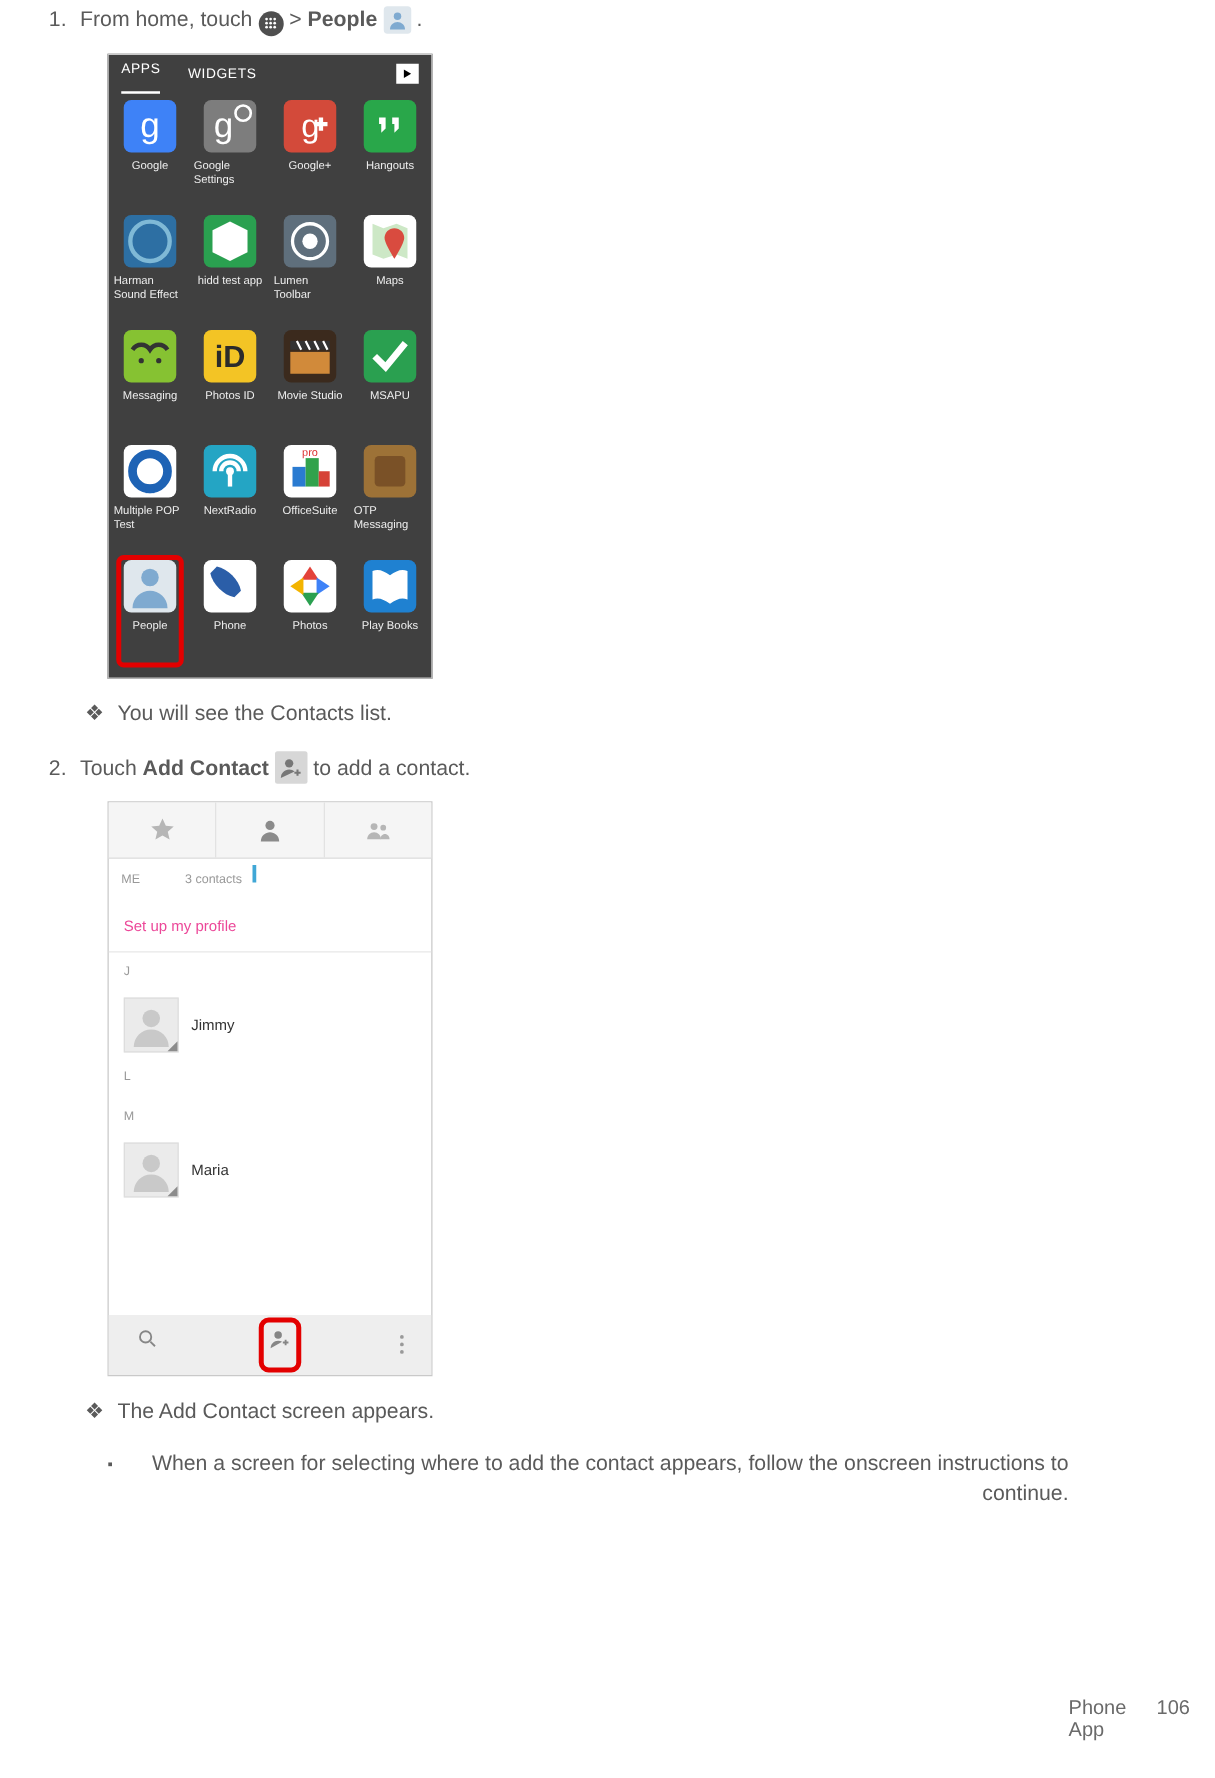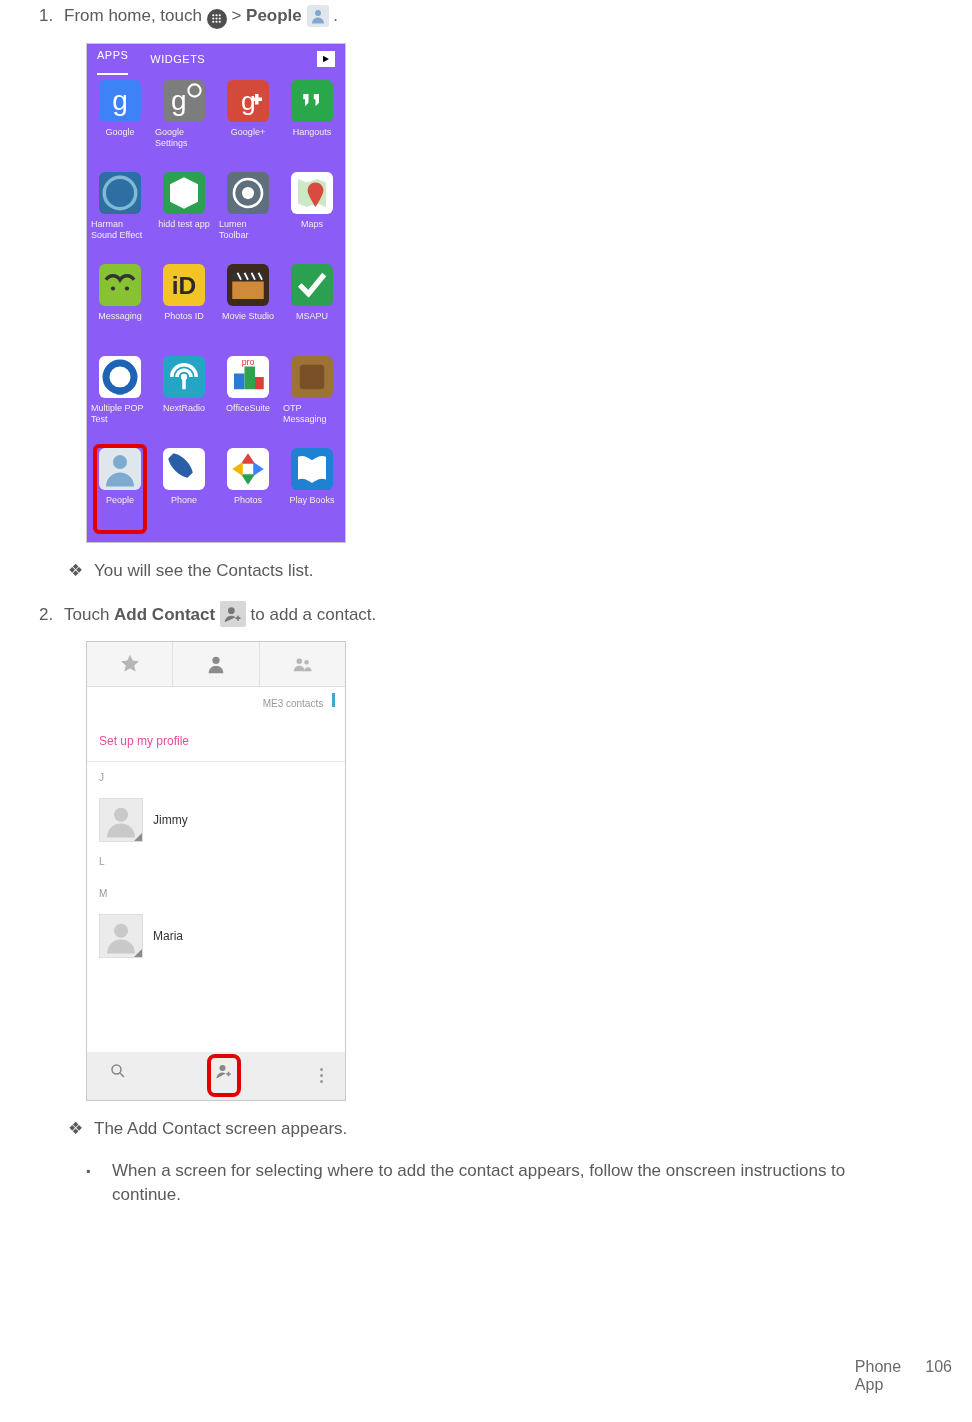--- a/index.html
+++ b/index.html
@@ -63,20 +63,21 @@
   ul.square {
     list-style: none;
     margin: 18px 0 0 0;
     padding: 0;
     padding-left: 48px;
   }
   ul.square > li {
     margin-bottom: 18px;
     line-height: 24px;
     position: relative;
+    text-align: right;
   }
   ul.square > li::before {
     content: "\25aa";
     position: absolute;
     left: -26px;
     top: 0;
     color: #5a5a5a;
     font-size: 12px;
   }
 
@@ -114,21 +115,21 @@
   .shot {
     width: 260px;
     margin: 14px 0 10px 22px;
     border: 1px solid #c9c9c9;
     box-sizing: border-box;
     font-size: 10px;
   }
 
   
   .drawer {
-    background: #8b5cf6;
+    background: #404040;
     color: #fff;
     height: 500px;
     display: flex;
     flex-direction: column;
   }
   .drawer .top {
     height: 30px;
     display: flex;
     align-items: center;
     padding: 0 10px;
@@ -201,22 +202,22 @@
   }
   .c-tab {
     flex: 1;
     display:flex;align-items:center;justify-content:center;
     border-right: 1px solid #e2e2e2;
   }
   .c-tab:last-child{border-right:none;}
   .c-tab svg{width:22px;height:22px;fill:#b6b6b6;}
   .c-tab.active svg{fill:#8b8b8b;}
   .c-header{
-    display:flex;justify-content:flex-end;
-    padding:5px 10px;font-size:10px;color:#999;
+    display:flex;justify-content:flex-start;
+    padding:5px 10px;font-size:10px;color:#999;gap:36px;
   }
   .c-header .bar{
     width:3px;height:14px;background:#40a7d6;display:inline-block;
     margin-left:6px;
   }
   .c-profile{
     padding:8px 12px;font-size:12px;color:#ec4899;border-bottom:1px solid #e7e7e7;
   }
   .c-letter{
     padding:4px 12px;font-size:10px;color:#999;

